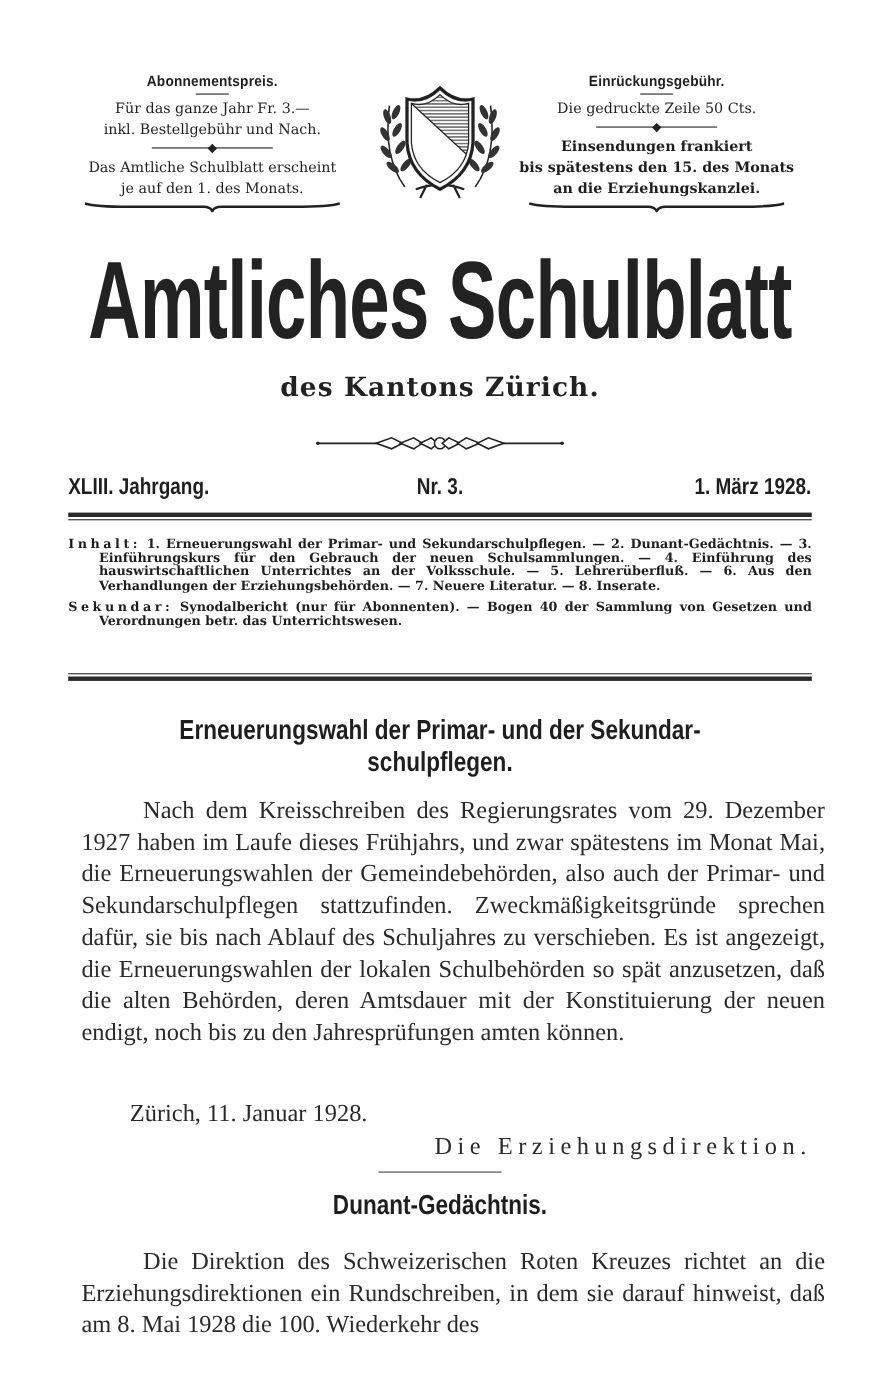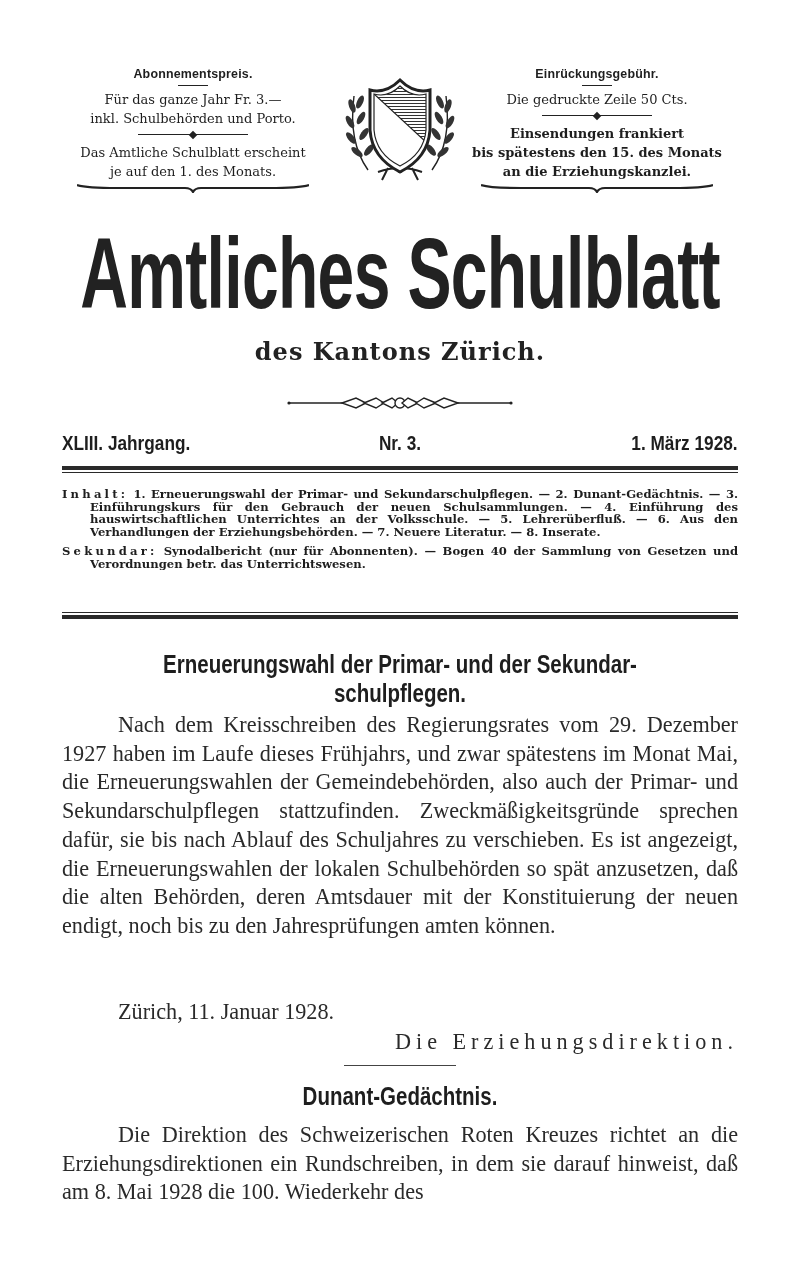--- a/index.html
+++ b/index.html
@@ -41,39 +41,39 @@
   .rule-bottom .thin { margin-top: 0; margin-bottom: 2px; }
 
   
   .contents { position: absolute; left: 62px; top: 488px; width: 676px; font-family: "DejaVu Serif", serif; font-size: 11.6px; line-height: 12.6px; }
   .contents .block { position: relative; padding-left: 28px; text-indent: -28px; text-align: justify; margin: 0; }
   .contents .block + .block { margin-top: 7px; }
   .contents .lbl { letter-spacing: 3.2px; font-weight: bold; }
   .contents .txt { font-weight: bold; }
   .art-heading { font-family: "Liberation Sans", sans-serif; font-weight: bold; font-size: 25px; line-height: 29px; text-align: center; transform: scaleX(0.82); transform-origin: center top; margin: 0; }
   .art-heading.one { position: absolute; left: 0; width: 676px; top: 650px; }
-  .art-body { position: absolute; left: 62px; width: 676px; font-family: "Liberation Serif", serif; font-size: 22.2px; line-height: 28.7px; text-align: justify; margin: 0; color: #2a2a2a; }
+  .art-body { position: absolute; left: 62px; width: 676px; font-family: "Liberation Serif", serif; font-size: 22.2px; line-height: 28.7px; text-align: justify; margin: 12px; color: #2a2a2a; }
   .art-body p { margin: 0; text-indent: 56px; text-align-last: left; }
   .body-one { top: 711px; }
   .dateline { position: absolute; left: 118px; top: 998px; font-family: "Liberation Serif", serif; font-size: 22.2px; line-height: 28px; color: #2a2a2a; }
   .signature { position: absolute; left: 320px; top: 1028px; width: 418px; text-align: right; font-family: "Liberation Serif", serif; font-size: 22.2px; line-height: 28px; letter-spacing: 5px; color: #2a2a2a; }
   .short-rule { position: absolute; left: 344px; top: 1065px; width: 112px; height: 1.4px; background: #444; }
   .art-heading.two { position: absolute; left: 62px; width: 676px; top: 1082px; }
   .body-two { top: 1121px; }
 </style>
 </head>
 <body>
 
 <div class="page">
 
   <div class="side left">
     <div class="head">Abonnementspreis.</div>
     <div class="rule-short"></div>
     <p class="p">Für das ganze Jahr Fr. 3.—</p>
-    <p class="p">inkl. Schulbehörden und Porto.</p>
+    <p class="p">inkl. Bestellgebühr und Nach.</p>
     <div class="orn-rule"></div>
     <p class="p">Das Amtliche Schulblatt erscheint</p>
     <p class="p">je auf den 1. des Monats.</p>
     <div class="brace">
       <svg width="232" height="10" viewBox="0 0 232 10">
           <path d="M0 2 Q10 5 40 5 L108 5 Q114 5 116 9 Q118 5 124 5 L192 5 Q222 5 232 2" fill="none" stroke="#222" stroke-width="2.2"></path>
         </svg>
     </div>
   </div>
 

